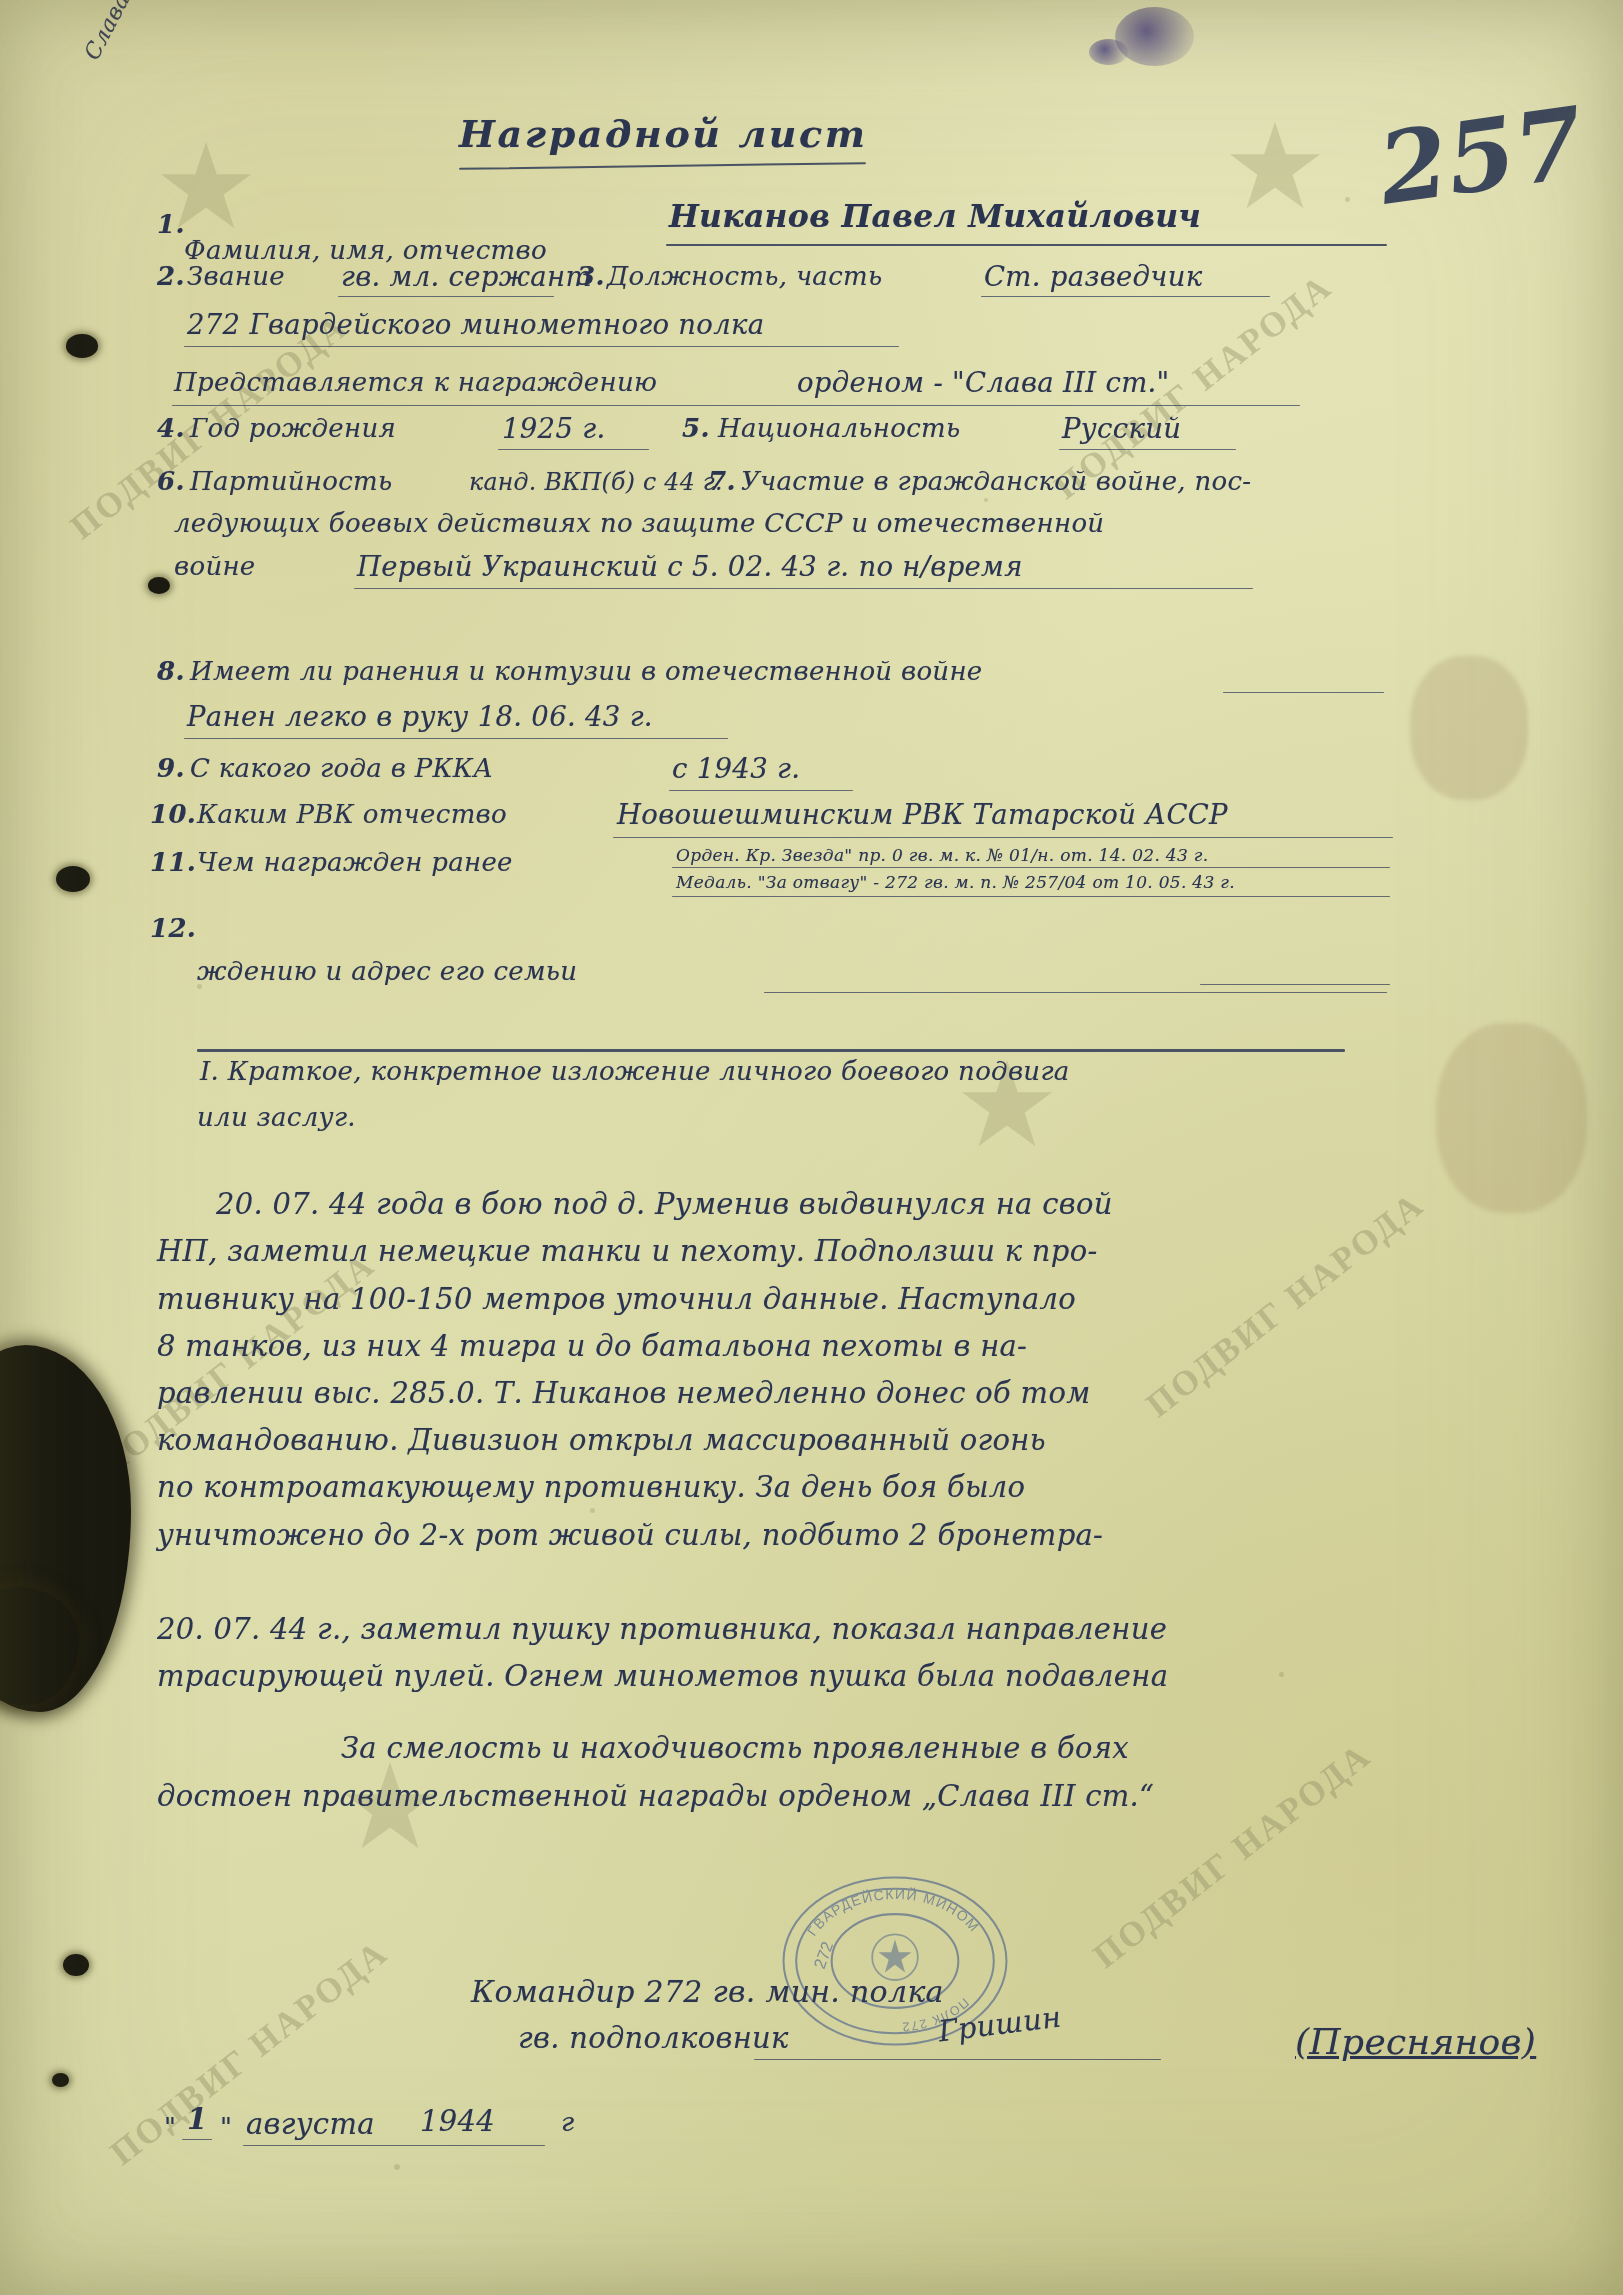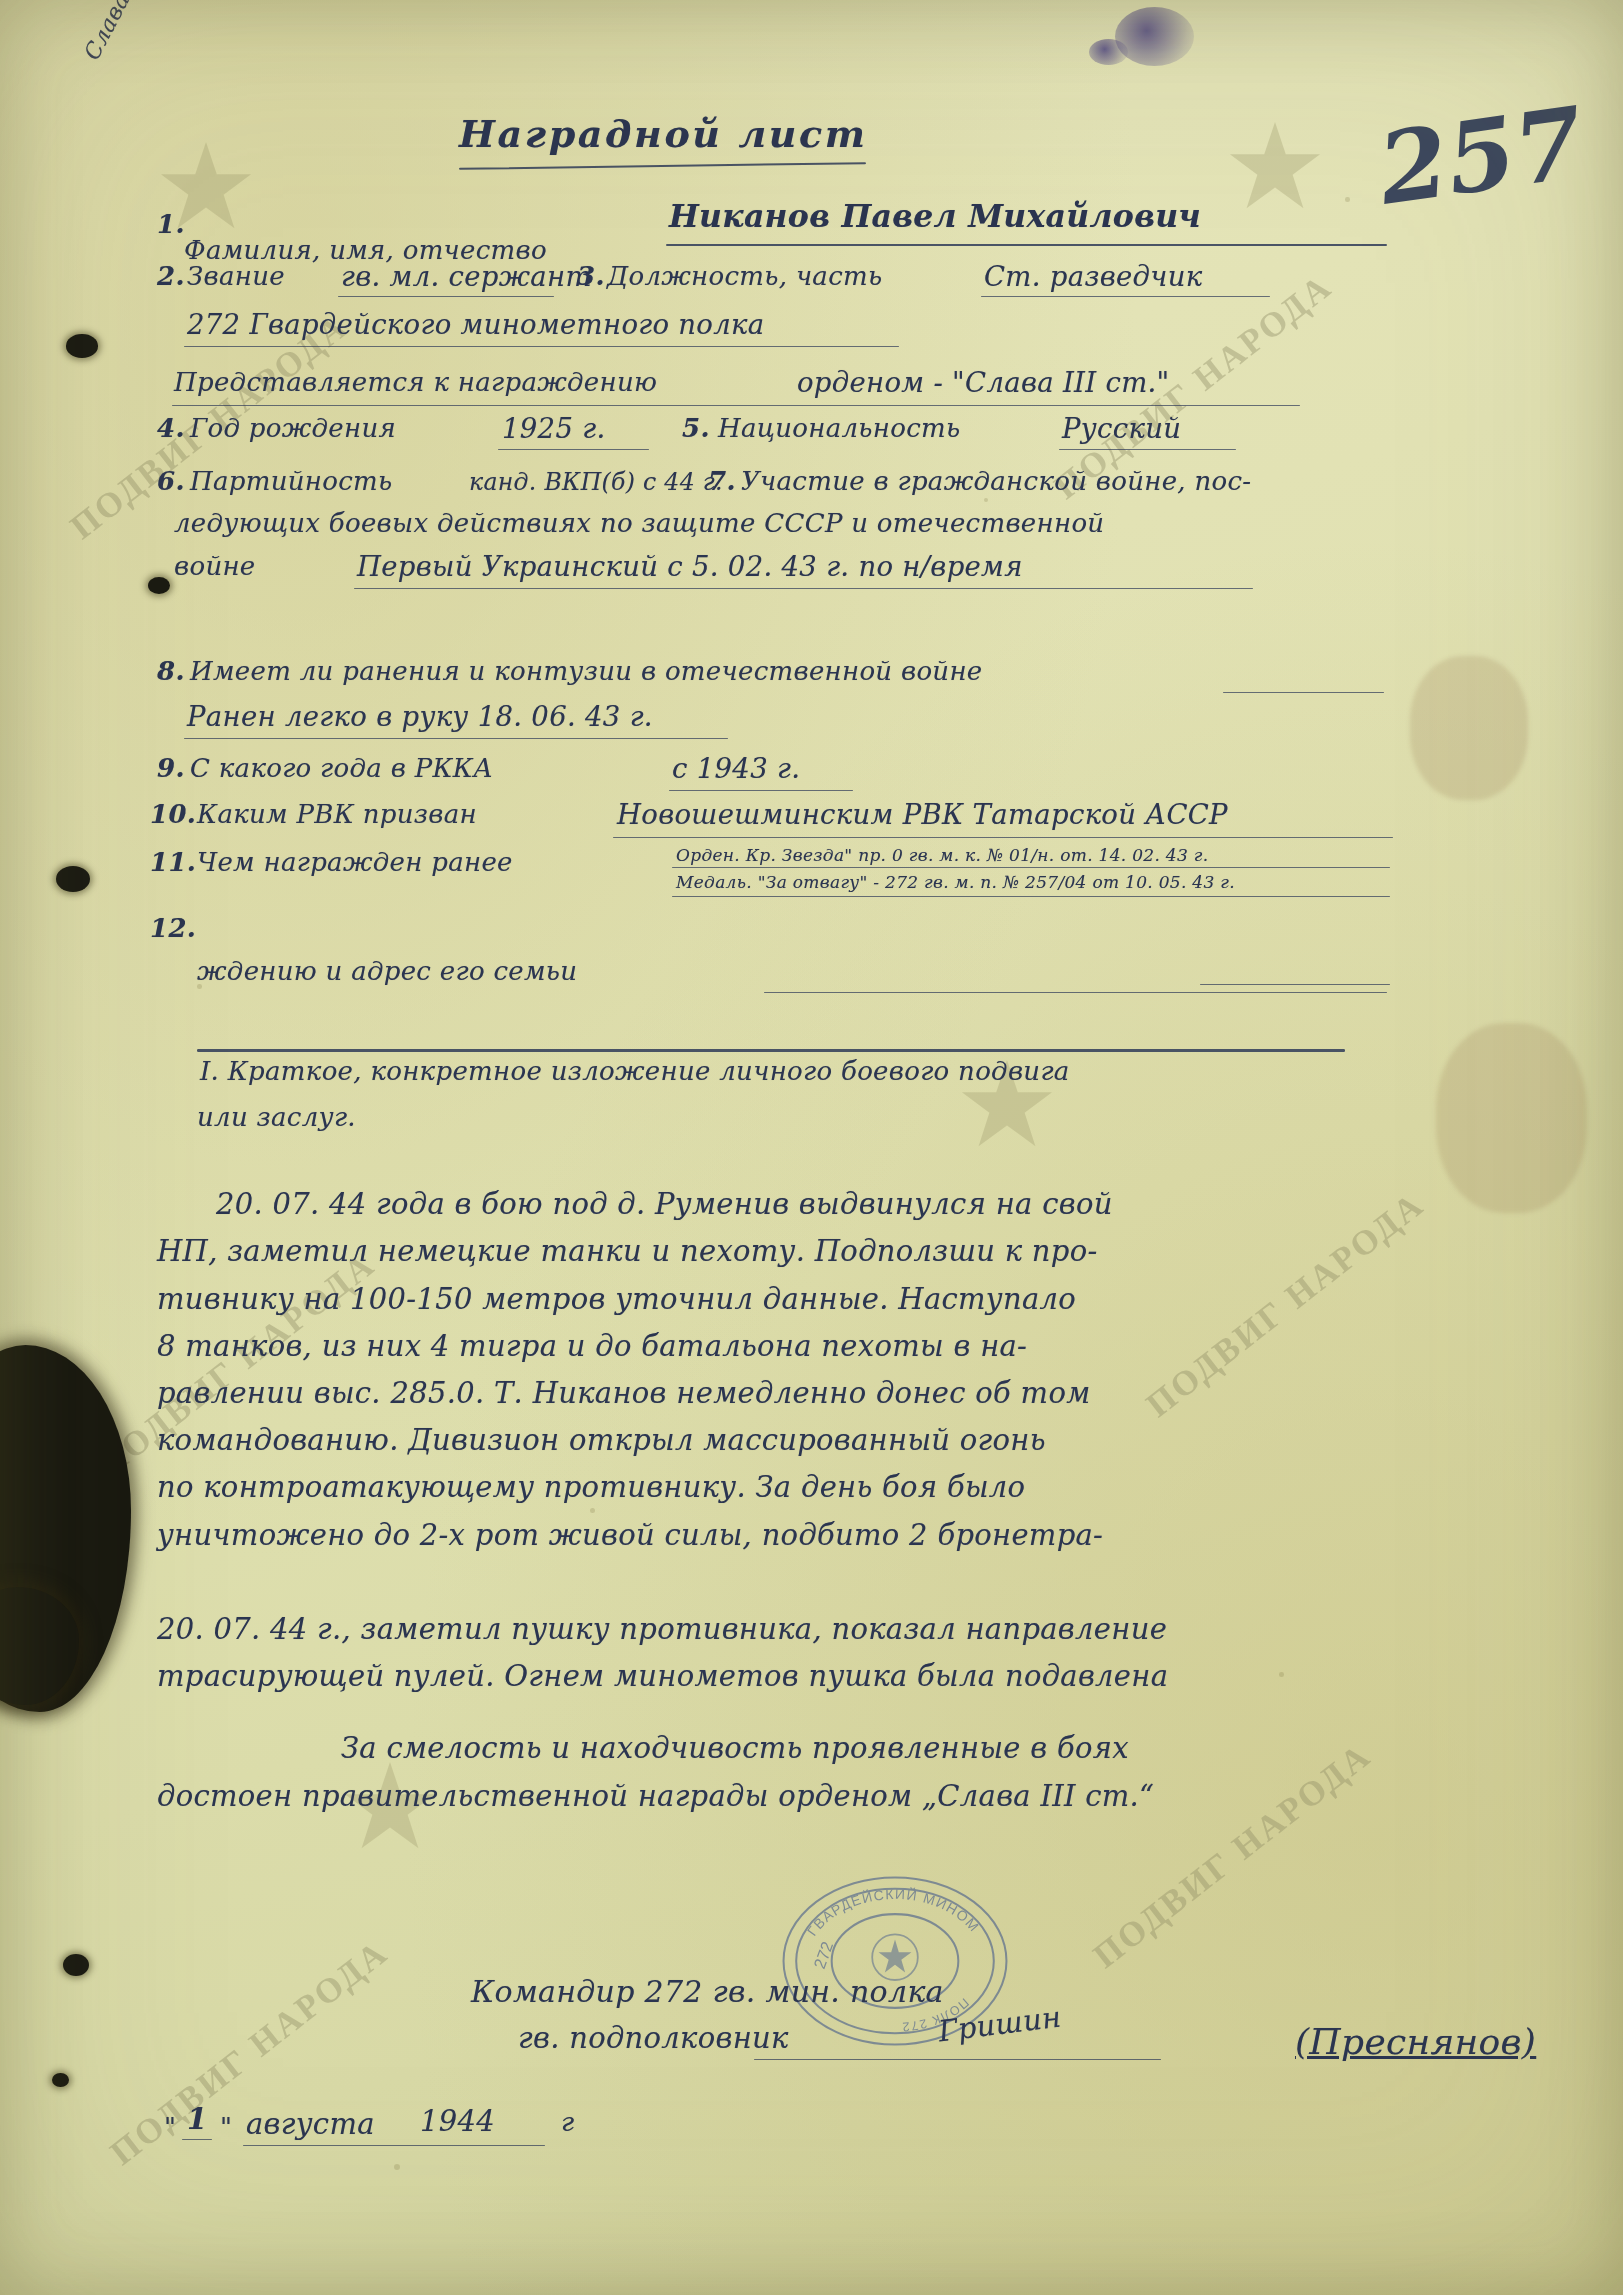--- a/index.html
+++ b/index.html
@@ -258,21 +258,21 @@
   <div class="uline thin" style="left:1223px; top:692px; width:161px;"></div>
   <div class="hw val" style="left:187px; top:700px;">Ранен легко в руку 18. 06. 43 г.</div>
   <div class="uline thin" style="left:184px; top:738px; width:544px;"></div>
 
   <div class="hw num" style="left:157px; top:753px;">9.</div>
   <div class="hw lbl" style="left:190px; top:753px;">С какого года в РККА</div>
   <div class="hw val" style="left:672px; top:752px;">с 1943 г.</div>
   <div class="uline thin" style="left:669px; top:790px; width:184px;"></div>
 
   <div class="hw num" style="left:150px; top:799px;">10.</div>
-  <div class="hw lbl" style="left:197px; top:799px;">Каким РВК призван</div>
+  <div class="hw lbl" style="left:197px; top:799px;">Каким РВК отчество</div>
   <div class="hw val" style="left:617px; top:798px;">Новошешминским РВК Татарской АССР</div>
   <div class="uline thin" style="left:613px; top:837px; width:780px;"></div>
 
   <div class="hw num" style="left:150px; top:847px;">11.</div>
   <div class="hw lbl" style="left:197px; top:847px;">Чем награжден ранее</div>
   <div class="hw small" style="left:676px; top:845px;">Орден. Кр. Звезда" пр. 0 гв. м. к. № 01/н. от. 14. 02. 43 г.</div>
   <div class="hw small" style="left:676px; top:872px;">Медаль. "За отвагу" - 272 гв. м. п. № 257/04 от 10. 05. 43 г.</div>
   <div class="uline thin" style="left:672px; top:867px; width:718px;"></div>
   <div class="uline thin" style="left:672px; top:896px; width:718px;"></div>
 

